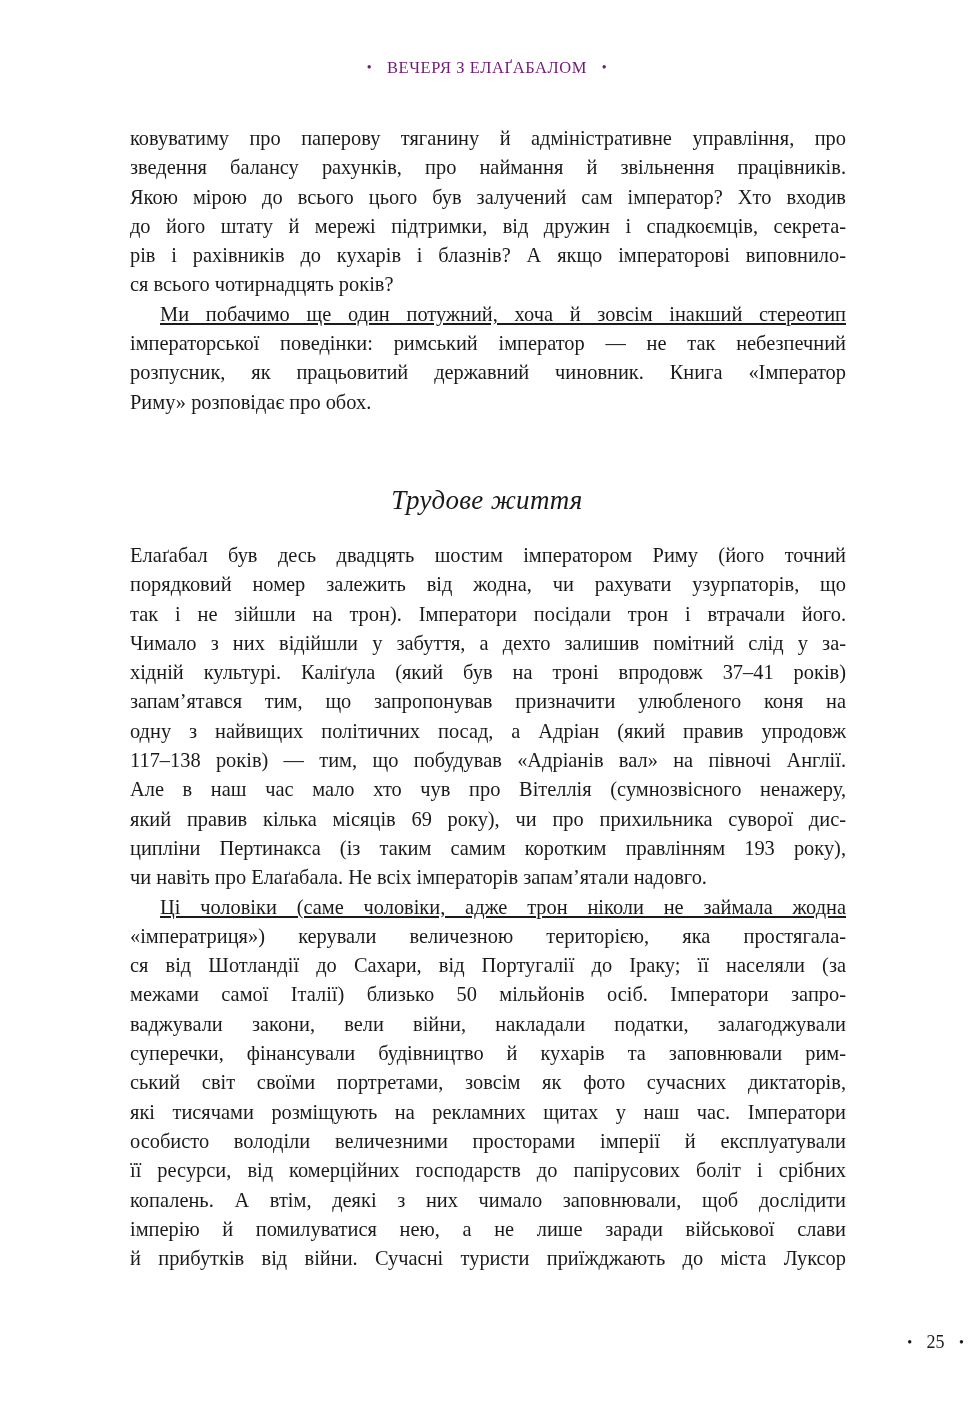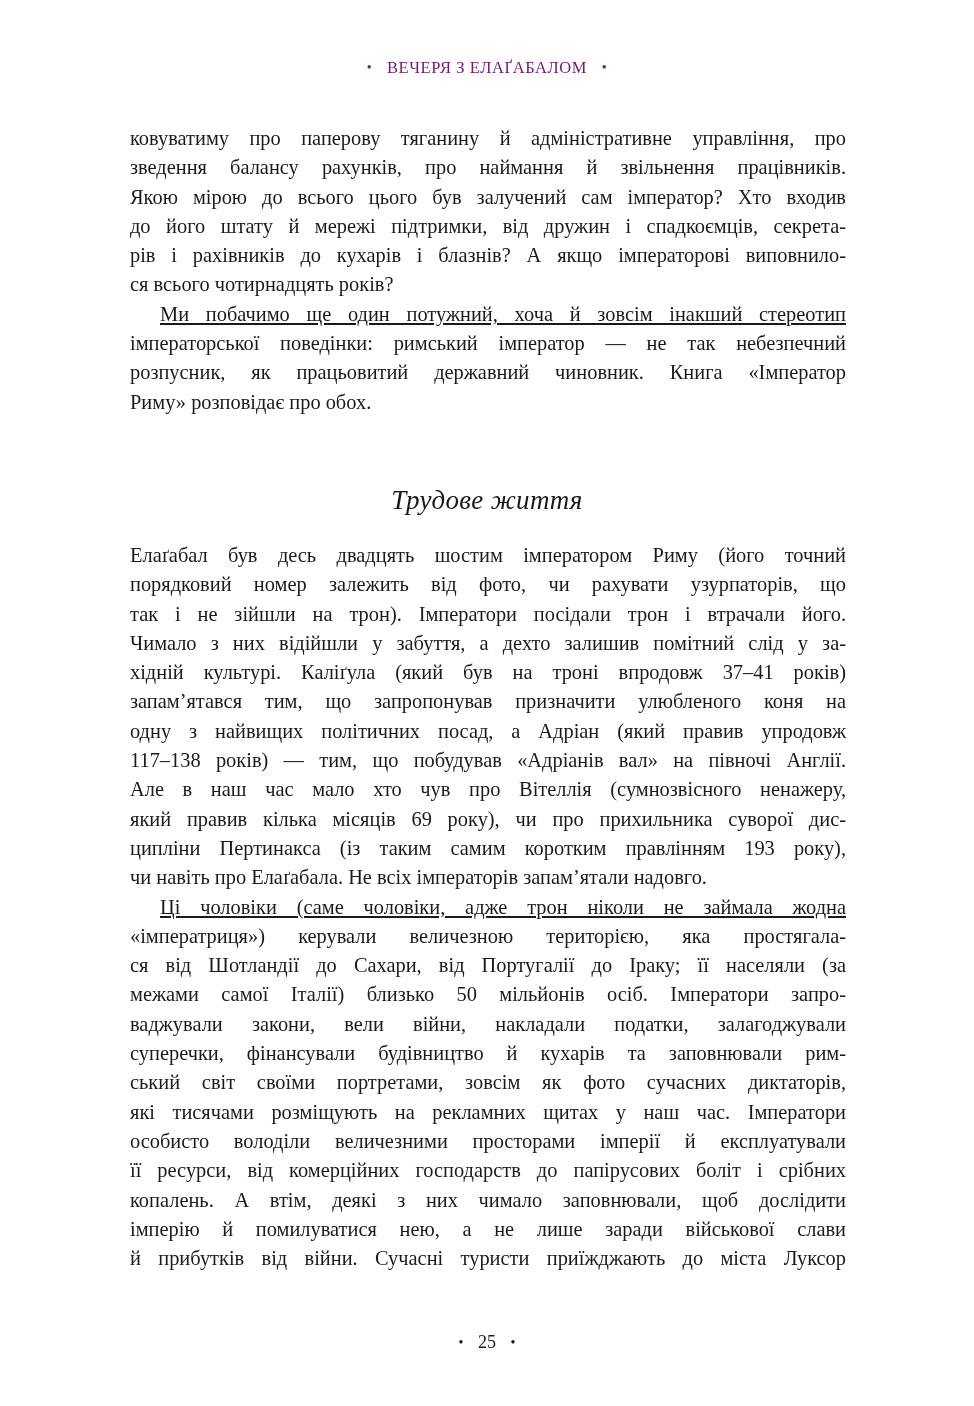--- a/index.html
+++ b/index.html
@@ -66,21 +66,21 @@
     font-style: italic;
     font-size: 27px;
     line-height: 36px;
     letter-spacing: 0.3px;
   }
   .folio {
     position: absolute;
     top: 1330px;
     left: 0;
     width: 974px;
-    text-align: center;
+    text-align: right;
     font-size: 18px;
     line-height: 24px;
   }
   .folio .dot {
     display: inline-block;
     margin: 0 10px;
     font-size: 14px;
     vertical-align: 1px;
   }
 </style>
@@ -108,21 +108,21 @@
     <span class="line">розпусник, як працьовитий державний чиновник. Книга «Імператор</span>
     <span class="line last">Риму» розповідає про обох.</span>
   </div>
 </section>
 
 <h2 class="section-title" style="margin:0;font-weight:normal;">Трудове життя</h2>
 
 <section class="text-block" id="block2">
   <div>
     <span class="line">Елаґабал був десь двадцять шостим імператором Риму (його точний</span>
-    <span class="line">порядковий номер залежить від фото, чи рахувати узурпаторів, що</span>
+    <span class="line">порядковий номер залежить від жодна, чи рахувати узурпаторів, що</span>
     <span class="line">так і не зійшли на трон). Імператори посідали трон і втрачали його.</span>
     <span class="line">Чимало з них відійшли у забуття, а дехто залишив помітний слід у за-</span>
     <span class="line">хідній культурі. Каліґула (який був на троні впродовж 37–41 років)</span>
     <span class="line">запам’ятався тим, що запропонував призначити улюбленого коня на</span>
     <span class="line">одну з найвищих політичних посад, а Адріан (який правив упродовж</span>
     <span class="line">117–138 років) — тим, що побудував «Адріанів вал» на півночі Англії.</span>
     <span class="line">Але в наш час мало хто чув про Вітеллія (сумнозвісного ненажеру,</span>
     <span class="line">який правив кілька місяців 69 року), чи про прихильника суворої дис-</span>
     <span class="line">ципліни Пертинакса (із таким самим коротким правлінням 193 року),</span>
     <span class="line last">чи навіть про Елаґабала. Не всіх імператорів запам’ятали надовго.</span>

